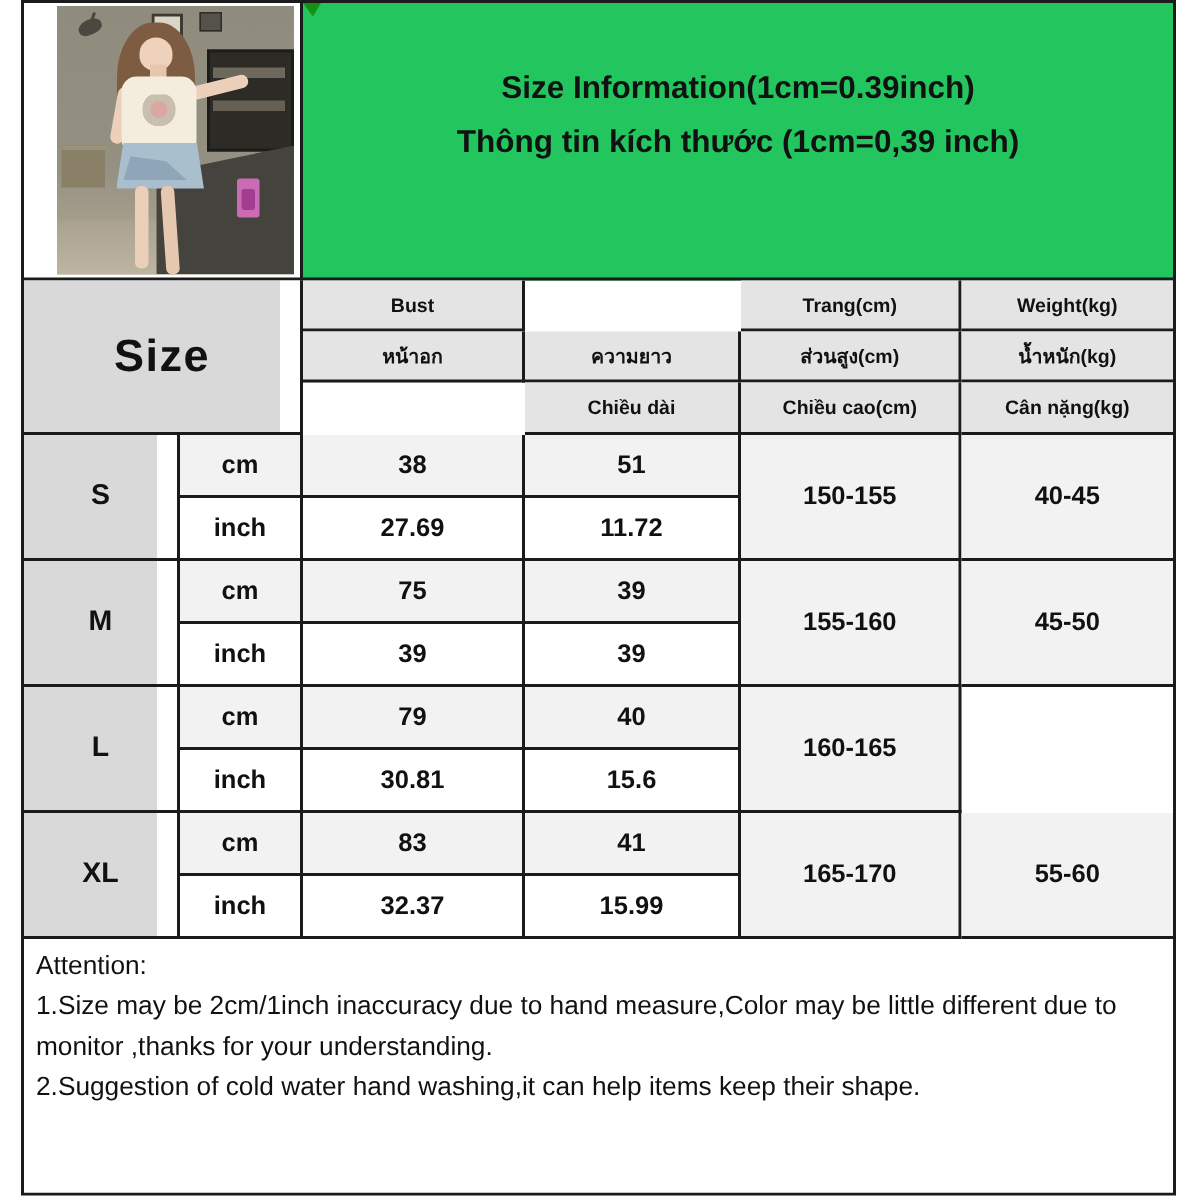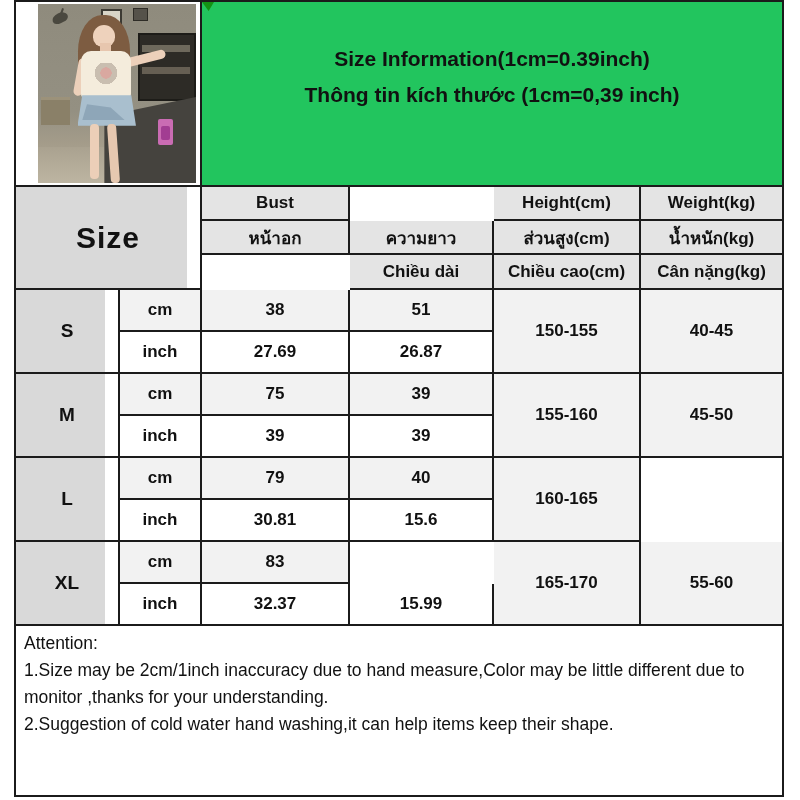--- a/index.html
+++ b/index.html
@@ -12,21 +12,21 @@
   .cell{border-right:2px solid #1b1b1b;border-bottom:2px solid #1b1b1b;
     display:flex;align-items:center;justify-content:center;
     font-weight:bold;color:#111;box-sizing:border-box;overflow:hidden;position:relative;}
   .no-r{border-right:none}
   .no-b{border-bottom:none}
   .bg-white{background:#ffffff}
   .bg-light{background:#f2f2f2}
   .bg-head{background:#e4e4e4}
   .bg-title{background:#22c55e}
   .bg-size{background:linear-gradient(to right,#d9d9d9 calc(100% - 13px),#ffffff calc(100% - 13px))}
-  .fs-head{font-size:17px}
+  .fs-head{font-size:13px}
   .fs-data{font-size:17px}
   .fs-sz{font-size:19px}
 
   
   .title-cell{flex-direction:column;gap:4px;padding-bottom:34px;}
   .title-line{font-size:21px;font-weight:bold;line-height:32px;text-align:center;}
   .green-tri{position:absolute;left:0;top:0;width:12px;height:9px;
     background:#149114;clip-path:polygon(0 0,100% 0,55% 100%);}
 
   
@@ -100,41 +100,41 @@
   </div>
   <div class="cell no-r bg-title title-cell" style="grid-column:3/7;grid-row:1">
     <div class="green-tri"></div>
     <div class="title-line">Size Information(1cm=0.39inch)</div>
     <div class="title-line">Thông tin kích thước (1cm=0,39 inch)</div>
   </div>
 
   <div class="cell bg-size size-big" style="grid-column:1/3;grid-row:2/5">Size</div>
 
   <div class="cell bg-head fs-head" style="grid-column:3;grid-row:2">Bust</div>
-  <div class="cell bg-head fs-head" style="grid-column:5;grid-row:2">Height(cm)</div>
+  <div class="cell bg-head fs-head" style="grid-column:5;grid-row:2">Trang(cm)</div>
   <div class="cell no-r bg-head fs-head" style="grid-column:6;grid-row:2">Weight(kg)</div>
 
   <div class="cell bg-head fs-head" style="grid-column:3;grid-row:3">หน้าอก</div>
   <div class="cell bg-head fs-head" style="grid-column:4;grid-row:3">ความยาว</div>
   <div class="cell bg-head fs-head" style="grid-column:5;grid-row:3">ส่วนสูง(cm)</div>
   <div class="cell no-r bg-head fs-head" style="grid-column:6;grid-row:3">น้ำหนัก(kg)</div>
 
   <div class="cell bg-head fs-head" style="grid-column:4;grid-row:4">Chiều dài</div>
   <div class="cell bg-head fs-head" style="grid-column:5;grid-row:4">Chiều cao(cm)</div>
   <div class="cell no-r bg-head fs-head" style="grid-column:6;grid-row:4">Cân nặng(kg)</div>
 
   <div class="cell bg-size fs-sz" style="grid-column:1;grid-row:5/7">S</div>
   <div class="cell bg-light fs-data" style="grid-column:2;grid-row:5">cm</div>
   <div class="cell bg-light fs-data" style="grid-column:3;grid-row:5">38</div>
   <div class="cell bg-light fs-data" style="grid-column:4;grid-row:5">51</div>
   <div class="cell bg-light fs-data" style="grid-column:5;grid-row:5/7">150-155</div>
   <div class="cell no-r bg-light fs-data" style="grid-column:6;grid-row:5/7">40-45</div>
   <div class="cell bg-white fs-data" style="grid-column:2;grid-row:6">inch</div>
   <div class="cell bg-white fs-data" style="grid-column:3;grid-row:6">27.69</div>
-  <div class="cell bg-white fs-data" style="grid-column:4;grid-row:6">26.87</div>
+  <div class="cell bg-white fs-data" style="grid-column:4;grid-row:6">11.72</div>
 
   <div class="cell bg-size fs-sz" style="grid-column:1;grid-row:7/9">M</div>
   <div class="cell bg-light fs-data" style="grid-column:2;grid-row:7">cm</div>
   <div class="cell bg-light fs-data" style="grid-column:3;grid-row:7">75</div>
   <div class="cell bg-light fs-data" style="grid-column:4;grid-row:7">39</div>
   <div class="cell bg-light fs-data" style="grid-column:5;grid-row:7/9">155-160</div>
   <div class="cell no-r bg-light fs-data" style="grid-column:6;grid-row:7/9">45-50</div>
   <div class="cell bg-white fs-data" style="grid-column:2;grid-row:8">inch</div>
   <div class="cell bg-white fs-data" style="grid-column:3;grid-row:8">39</div>
   <div class="cell bg-white fs-data" style="grid-column:4;grid-row:8">39</div>
@@ -144,20 +144,21 @@
   <div class="cell bg-light fs-data" style="grid-column:3;grid-row:9">79</div>
   <div class="cell bg-light fs-data" style="grid-column:4;grid-row:9">40</div>
   <div class="cell bg-light fs-data" style="grid-column:5;grid-row:9/11">160-165</div>
   <div class="cell bg-white fs-data" style="grid-column:2;grid-row:10">inch</div>
   <div class="cell bg-white fs-data" style="grid-column:3;grid-row:10">30.81</div>
   <div class="cell bg-white fs-data" style="grid-column:4;grid-row:10">15.6</div>
 
   <div class="cell bg-size fs-sz" style="grid-column:1;grid-row:11/13">XL</div>
   <div class="cell bg-light fs-data" style="grid-column:2;grid-row:11">cm</div>
   <div class="cell bg-light fs-data" style="grid-column:3;grid-row:11">83</div>
+  <div class="cell bg-light fs-data" style="grid-column:4;grid-row:11">41</div>
   <div class="cell bg-light fs-data" style="grid-column:5;grid-row:11/13">165-170</div>
   <div class="cell no-r bg-light fs-data" style="grid-column:6;grid-row:11/13">55-60</div>
   <div class="cell bg-white fs-data" style="grid-column:2;grid-row:12">inch</div>
   <div class="cell bg-white fs-data" style="grid-column:3;grid-row:12">32.37</div>
   <div class="cell bg-white fs-data" style="grid-column:4;grid-row:12">15.99</div>
 
   <div class="cell no-r no-b attention" style="grid-column:1/7;grid-row:13">
     <p>Attention:</p>
     <p>1.Size may be 2cm/1inch inaccuracy due to hand measure,Color may be little different due to monitor ,thanks for your understanding.</p>
     <p>2.Suggestion of cold water hand washing,it can help items keep their shape.</p>

